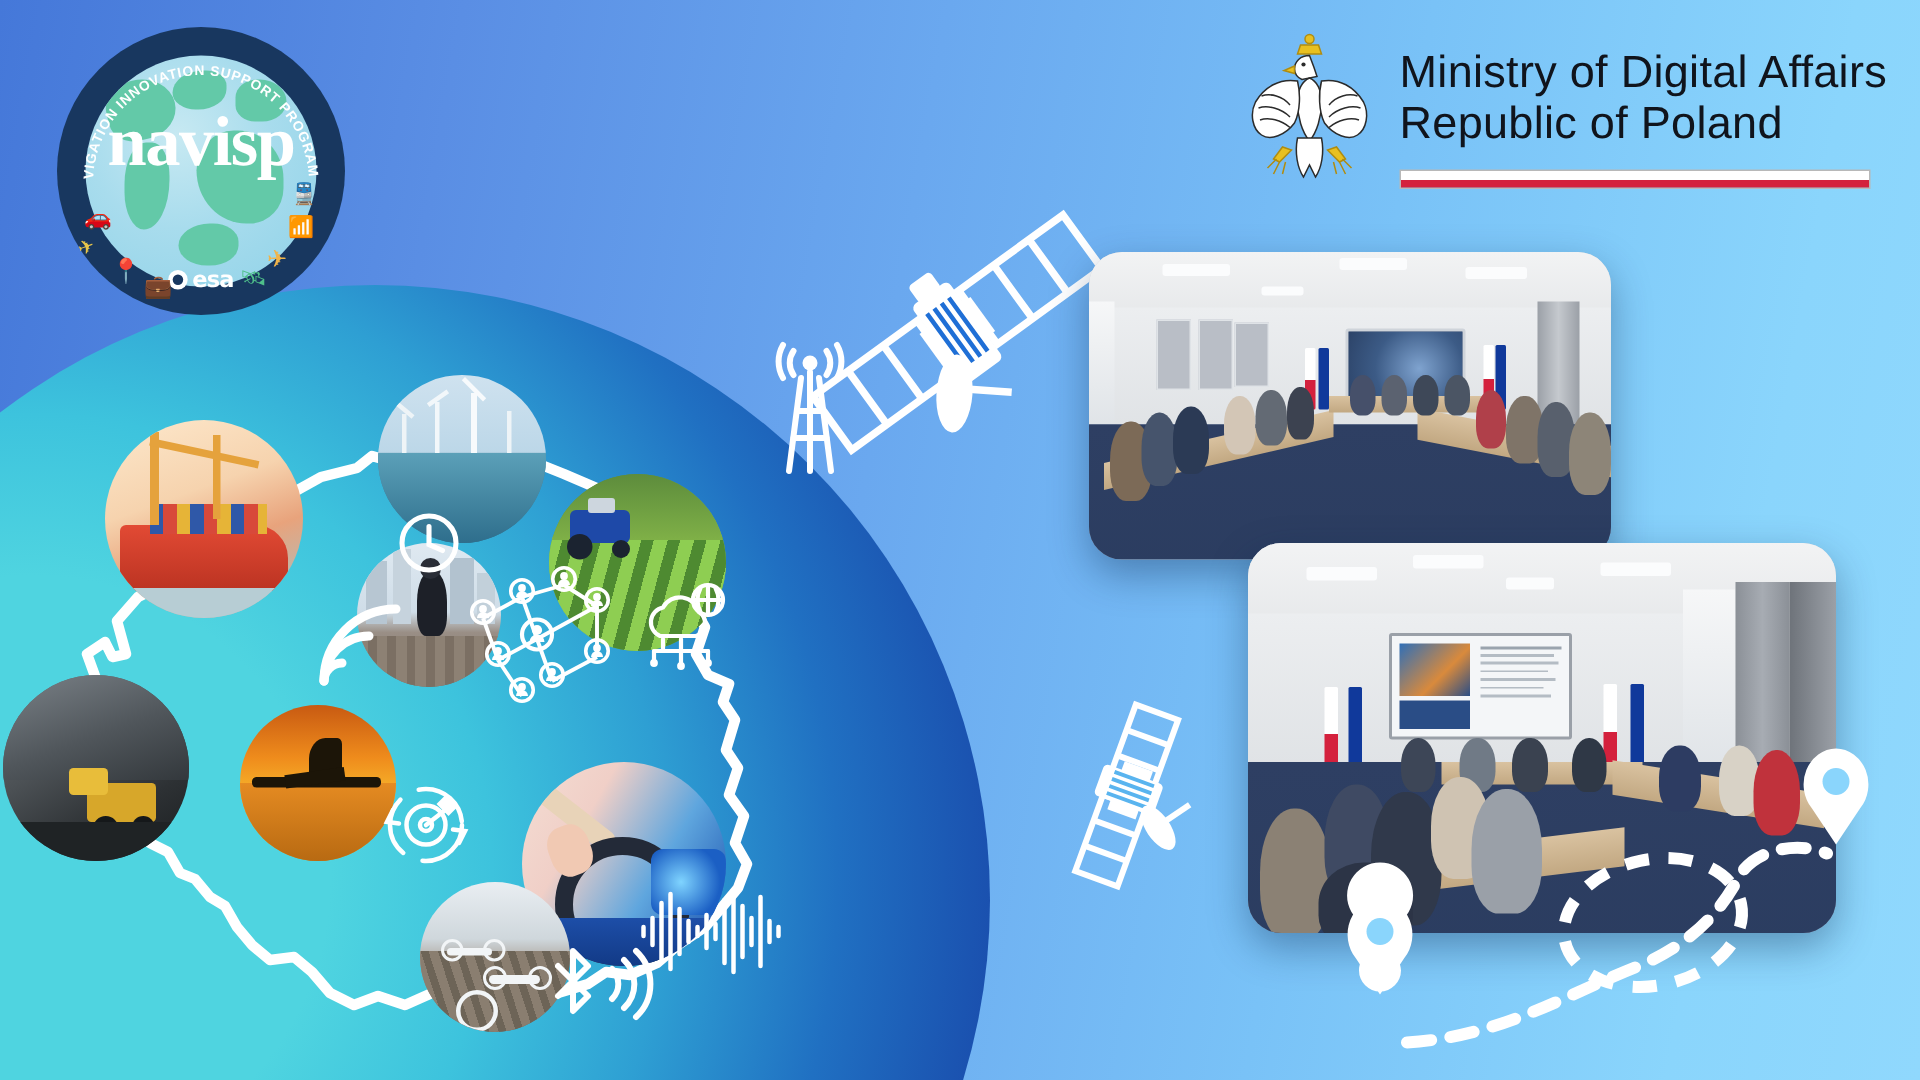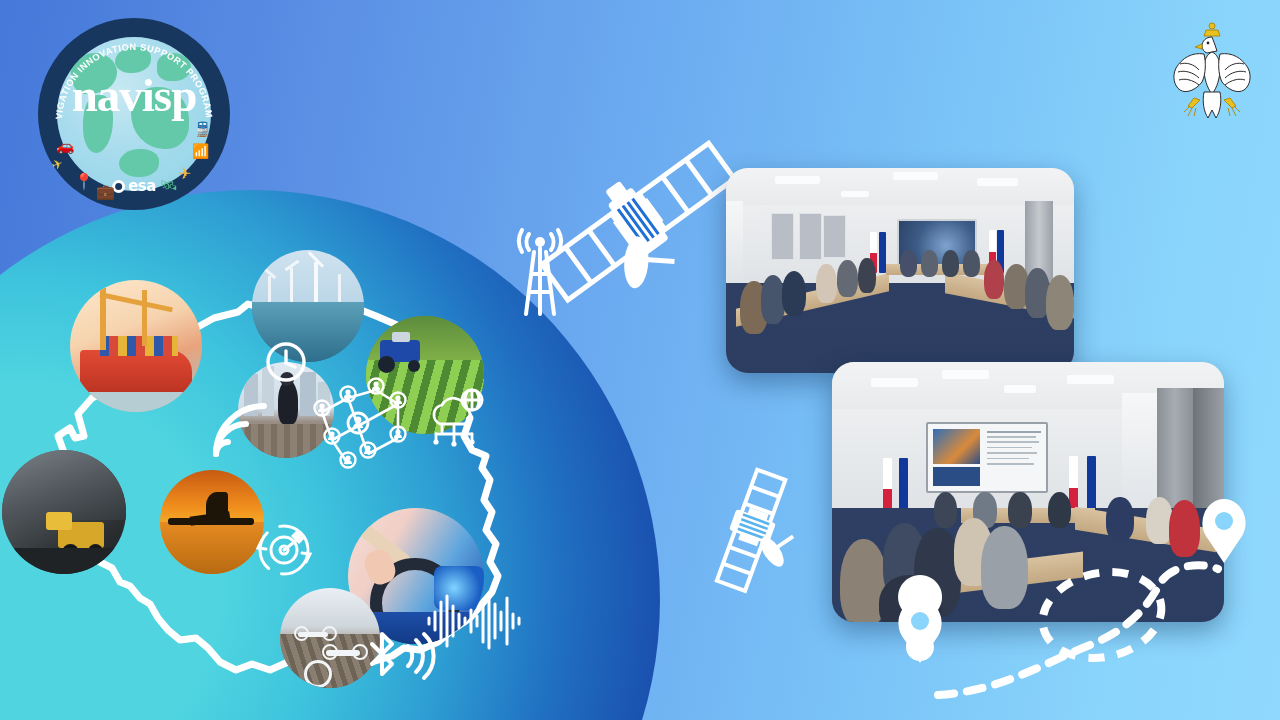--- a/index.html
+++ b/index.html
@@ -540,15 +540,23 @@
 
           <path d="M38,72 C36,82 38,92 42,98 L46,90 L50,98 C54,92 56,82 54,72 z"></path>
 
           <path d="M34,80 l-8,8 l-4,-2 l6,-8 z" fill="#e8c020" stroke="#b08c10"></path>
           <path d="M58,80 l8,8 l4,-2 l-6,-8 z" fill="#e8c020" stroke="#b08c10"></path>
           <path d="M24,86 l-6,6 M26,88 l-4,8 M30,88 l-2,8" fill="none" stroke="#b08c10"></path>
           <path d="M68,86 l6,6 M66,88 l4,8 M62,88 l2,8" fill="none" stroke="#b08c10"></path>
         </g>
       </svg>
     </div>
+    <div class="min-text">
+      <div class="min-l1">Ministry of Digital Affairs</div>
+      <div class="min-l2">Republic of Poland</div>
+      <div class="flagbar">
+        <span class="w"></span>
+        <span class="r"></span>
+      </div>
+    </div>
   </div>
 
 </div>
 
 </body></html>

